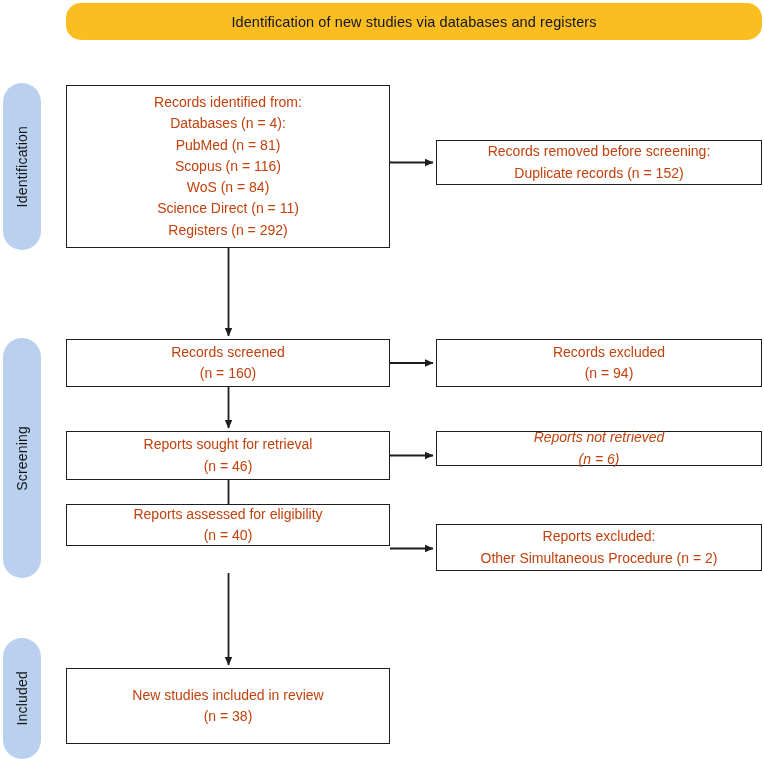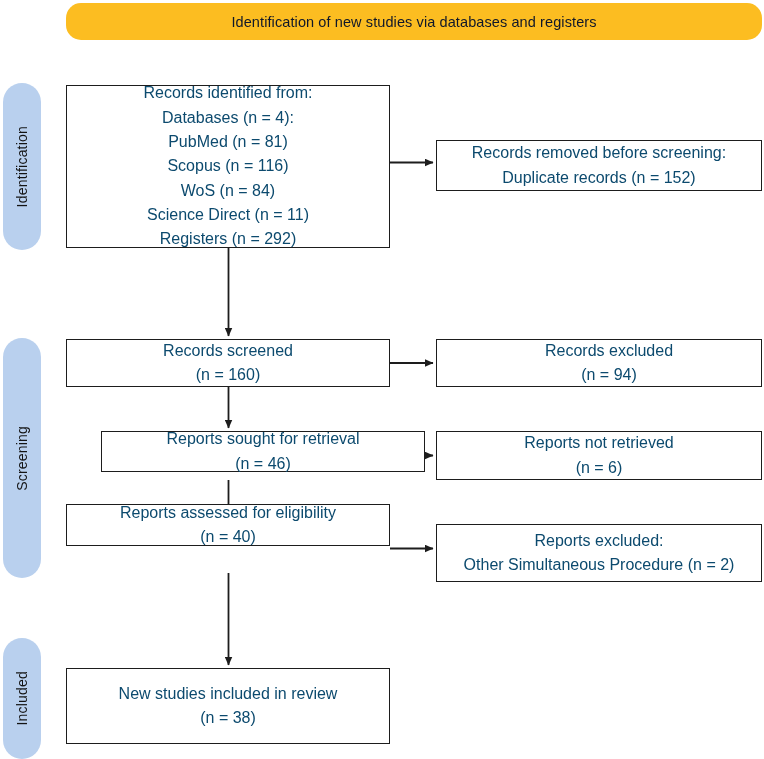--- a/index.html
+++ b/index.html
@@ -67,40 +67,40 @@
     position: absolute;
     background: #ffffff;
     border: 1.6px solid #1d1d1d;
     box-sizing: border-box;
     display: flex;
     align-items: center;
     justify-content: center;
     text-align: center;
   }
   .box-text {
-    font-size: 16px;
+    font-size: 14px;
     line-height: 1.52;
-    color: #0c4a6e;
+    color: #c2410c;
     padding: 0 8px;
     white-space: pre-line;
   }
 
   
   .col-left  { left: 66px;  width: 324px; }
   
   .col-right { left: 436px; width: 326px; }
 
   #box-identified      { top: 85px;  height: 163px; }
-  #box-removed         { top: 140px; height: 51px;  }
+  #box-removed         { top: 140px; height: 45px;  }
   #box-screened        { top: 339px; height: 48px;  }
   #box-excluded        { top: 339px; height: 48px; padding-left: 20px;  }
-  #box-sought          { top: 431px; height: 41px; margin-left: 35px;  }
-  #box-not-retrieved   { top: 431px; height: 49px;  }
+  #box-sought          { top: 431px; height: 49px;  }
+  #box-not-retrieved   { top: 431px; height: 35px; font-style: italic;  }
   #box-assessed        { top: 504px; height: 42px;  }
-  #box-reports-excluded{ top: 524px; height: 58px;  }
+  #box-reports-excluded{ top: 524px; height: 47px;  }
   #box-included        { top: 668px; height: 76px;  }
 
   
   .conn {
     position: absolute;
     pointer-events: none;
   }
   .conn svg { display: block; overflow: visible; }
 </style>
 </head>

